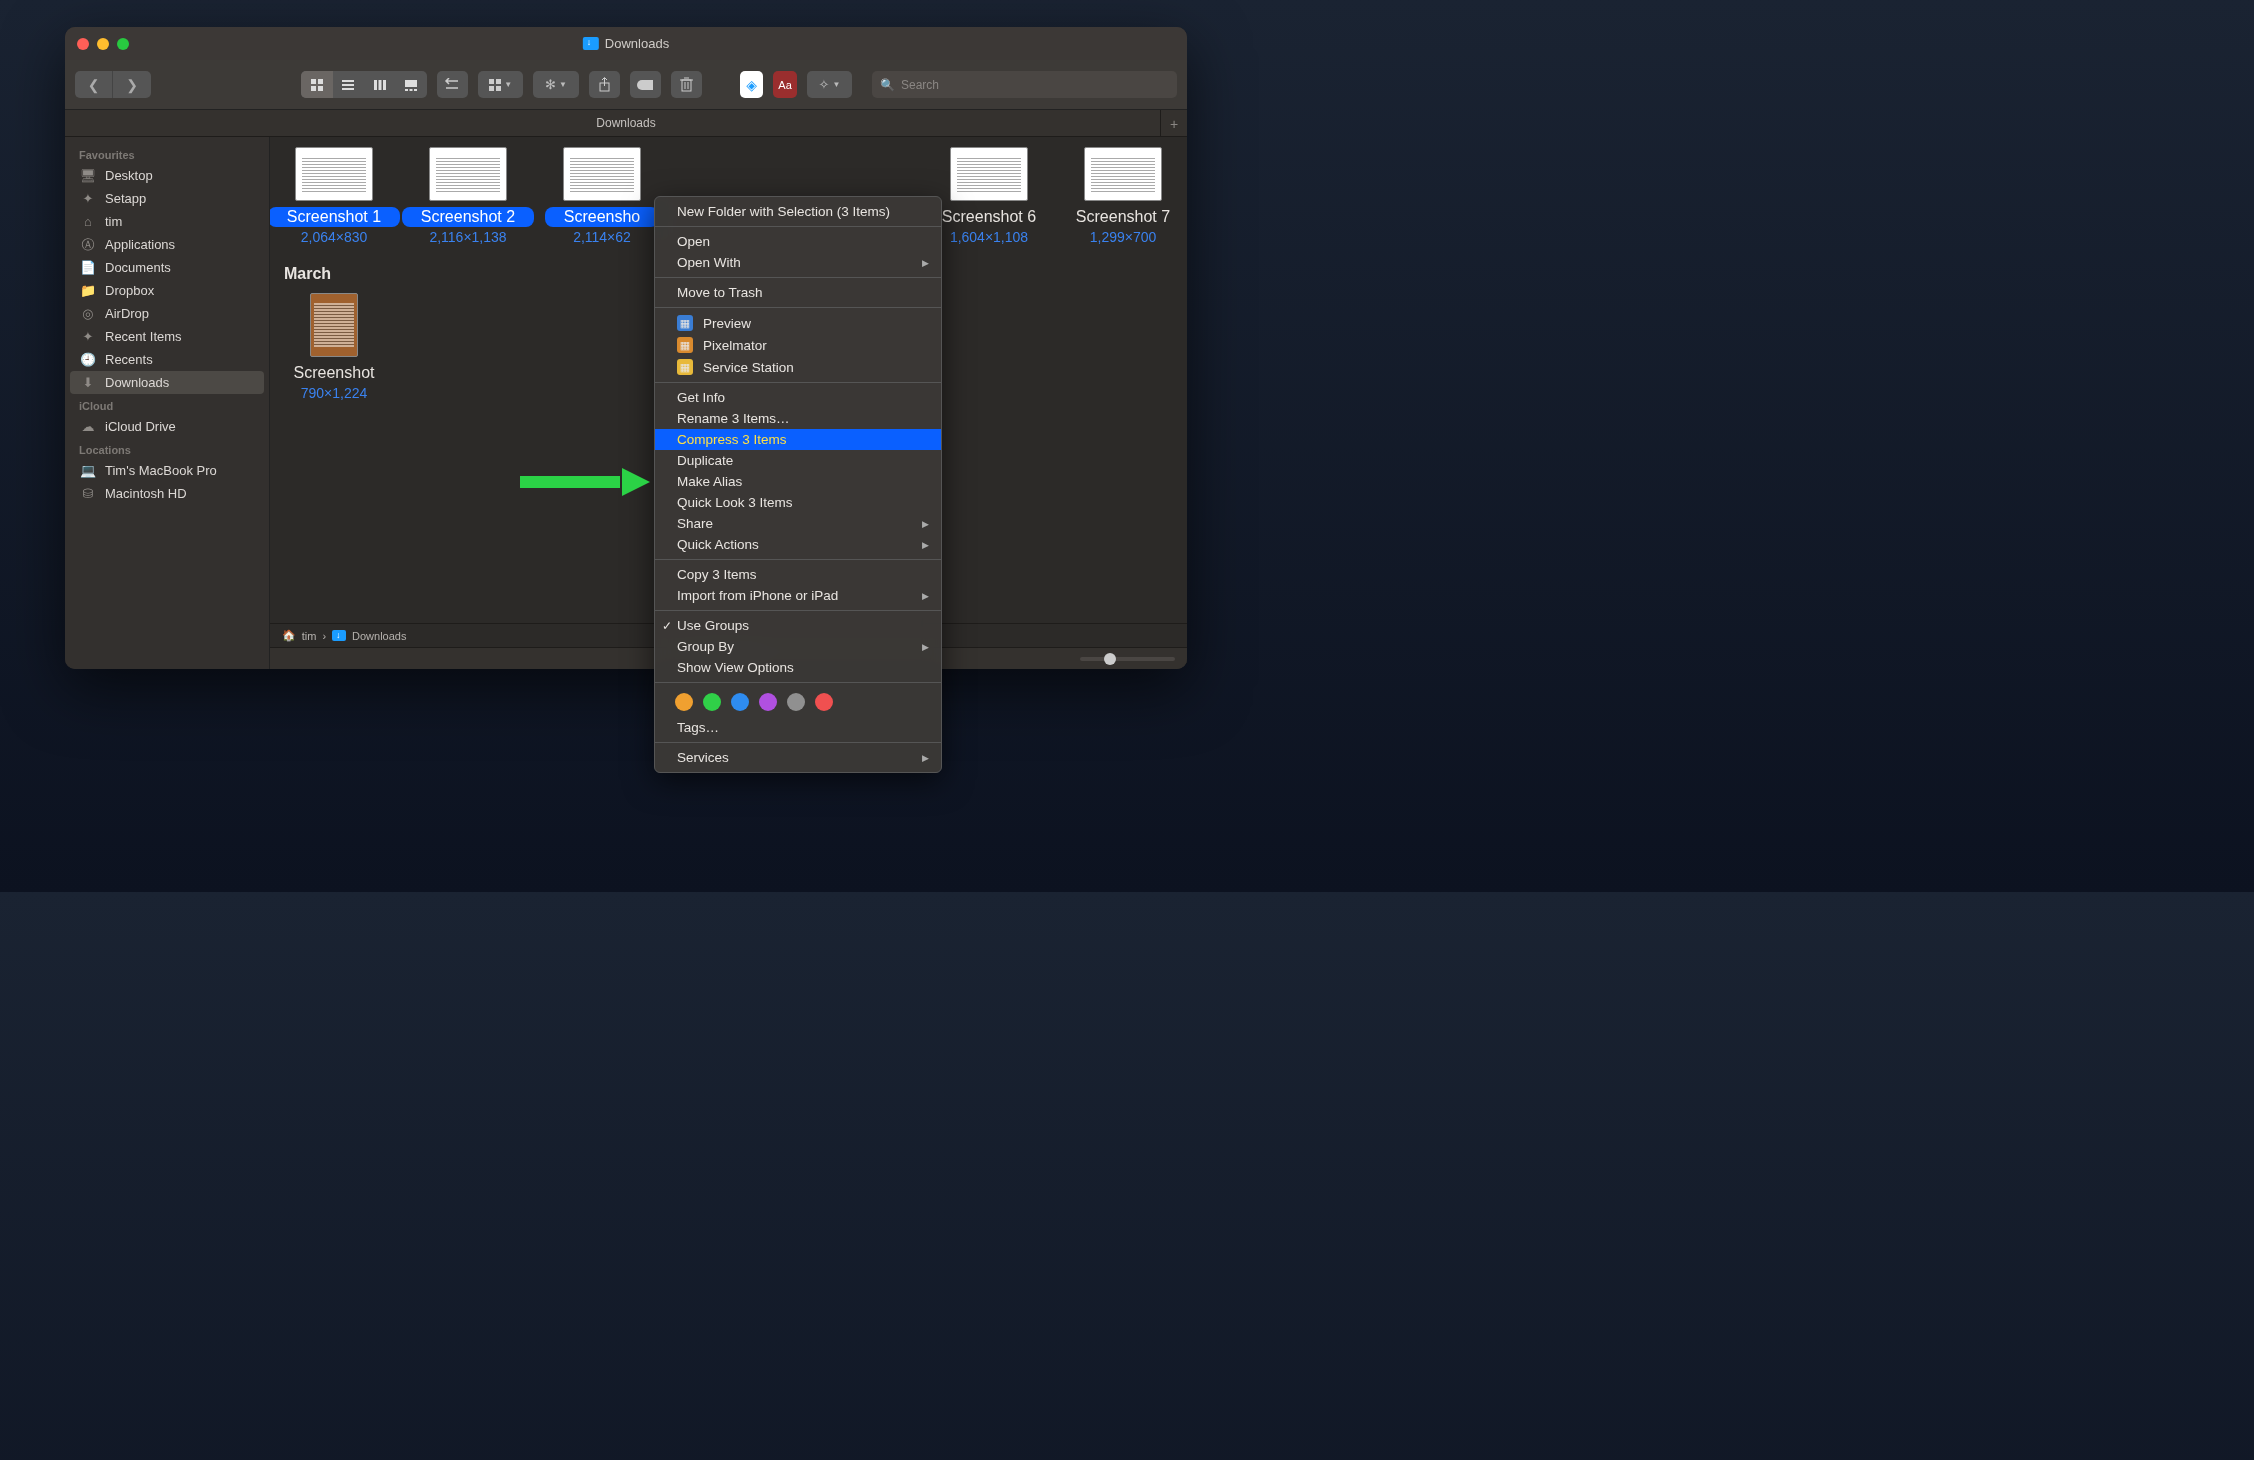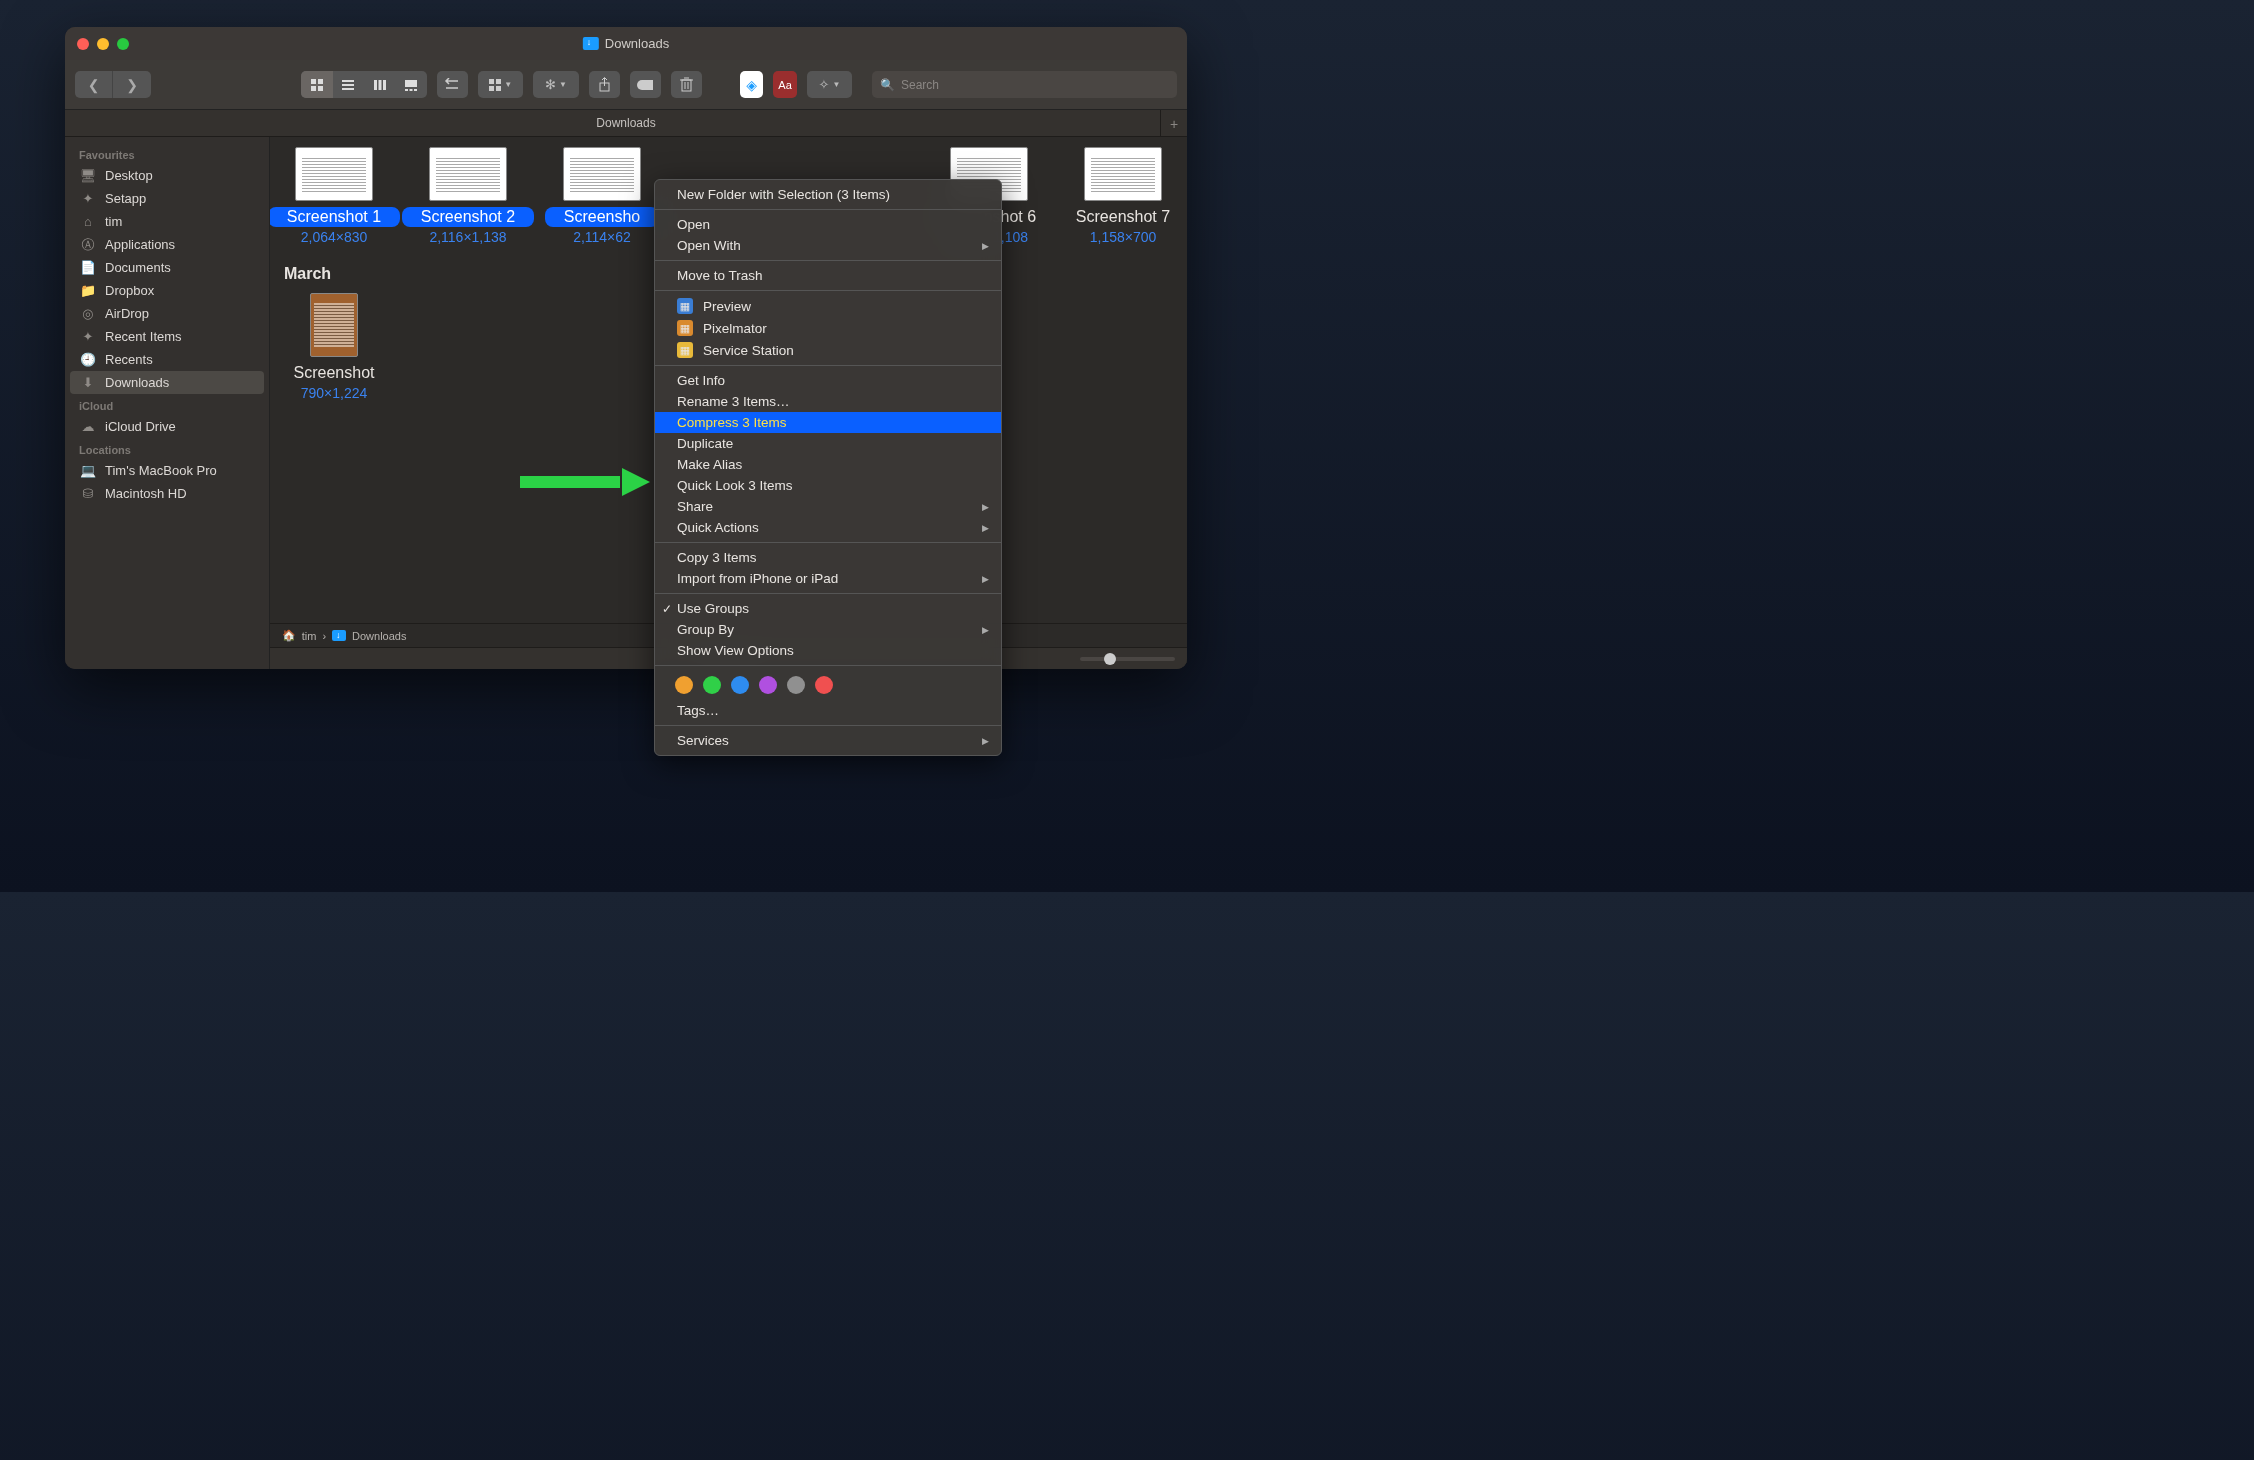--- a/index.html
+++ b/index.html
@@ -49,21 +49,21 @@
 .tlines { width:85%; height:70%; background: repeating-linear-gradient(#fff 0, #fff 2px, #555 2px, #555 3px); opacity:.5 }
 .fname { margin-top:6px; font-size:16px; color:#e8e4e0; padding:1px 19px; border-radius:8px; white-space:nowrap }
 .fname.sel { background:#0a60ff; color:#fff }
 .fmeta { font-size:14px; color:#3a82ef; margin-top:2px }
 
 .pathbar { height:24px; background:#2c2a28; display:flex; align-items:center; gap:6px; padding:0 12px; font-size:11px; color:#b5b1ad; border-top:1px solid #1e1c1a }
 .statusbar { height:22px; background:#34312e; display:flex; align-items:center; justify-content:center; font-size:11px; color:#a5a19d; border-top:1px solid #1e1c1a; position:relative }
 .slider { position:absolute; right:12px; top:50%; transform:translateY(-50%); width:95px; height:4px; background:#4a4643; border-radius:2px }
 .slider::after{content:""; position:absolute; left:24px; top:-4px; width:12px; height:12px; background:#ccc; border-radius:50%}
 
-.ctx { position:absolute; left:654px; top:179px; width:348px; background:rgba(58,56,54,.98); border-radius:6px; box-shadow:0 8px 30px rgba(0,0,0,.6); padding:4px 0; font-size:13.5px; color:#e8e4e0; backdrop-filter:blur(10px); border:1px solid #555 }
+.ctx { position:absolute; left:654px; top:196px; width:288px; background:rgba(58,56,54,.98); border-radius:6px; box-shadow:0 8px 30px rgba(0,0,0,.6); padding:4px 0; font-size:13.5px; color:#e8e4e0; backdrop-filter:blur(10px); border:1px solid #555 }
 .ctx-item { padding:3px 22px; display:flex; align-items:center; gap:10px; position:relative }
 .ctx-item.hi { background:#0a60ff; color:#fde047 }
 .ctx-sep { height:1px; background:#555; margin:4px 0 }
 .ctx-sub::after { content:"▶"; font-size:9px; position:absolute; right:12px; color:#aaa }
 .ctx-chk::before{content:"✓"; position:absolute; left:7px; font-size:12px}
 .ctx-ic { width:16px; height:16px; border-radius:3px; display:inline-flex; align-items:center; justify-content:center; font-size:11px }
 .ctx-tags { display:flex; gap:10px; padding:6px 20px }
 .tagc { width:18px; height:18px; border-radius:50% }
 
 .arrow { position:absolute; left:520px; top:468px; width:130px; height:28px; pointer-events:none; z-index:99 }
@@ -264,21 +264,21 @@
                 <div class="tlines"></div>
               </div>
       <div class="fname">Screenshot 6</div>
       <div class="fmeta">1,604×1,108</div>
             </div>
             <div class="cell">
               <div class="thumb">
                 <div class="tlines"></div>
               </div>
       <div class="fname">Screenshot 7</div>
-      <div class="fmeta">1,158×700</div>
+      <div class="fmeta">1,299×700</div>
             </div>
           </div>
           <div class="grp-title">March</div>
           <div class="grid">
             <div class="cell">
               <div class="thumb v">
                 <div class="tlines"></div>
               </div>
       <div class="fname">Screenshot</div>
       <div class="fmeta">790×1,224</div>

